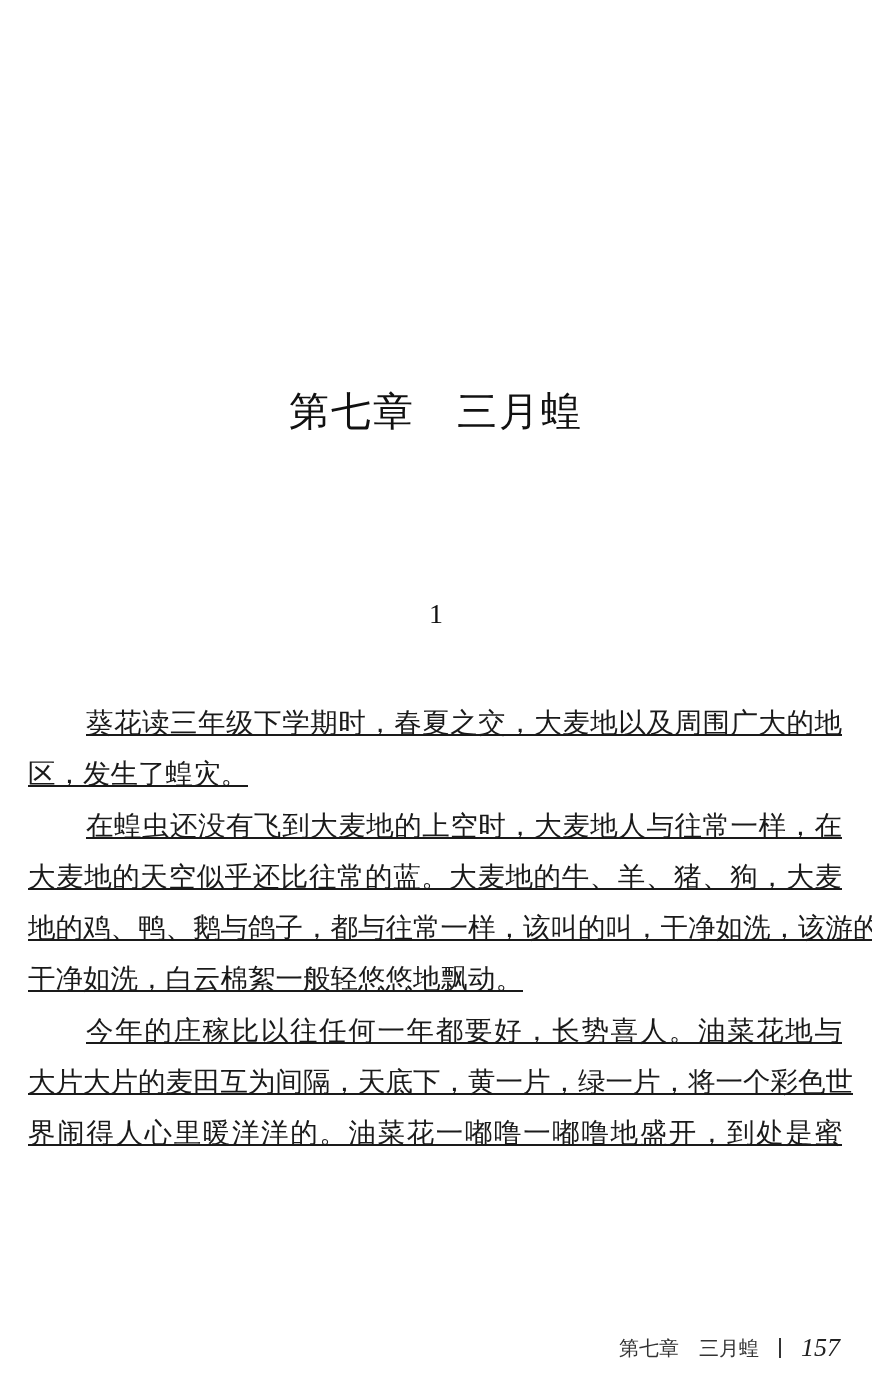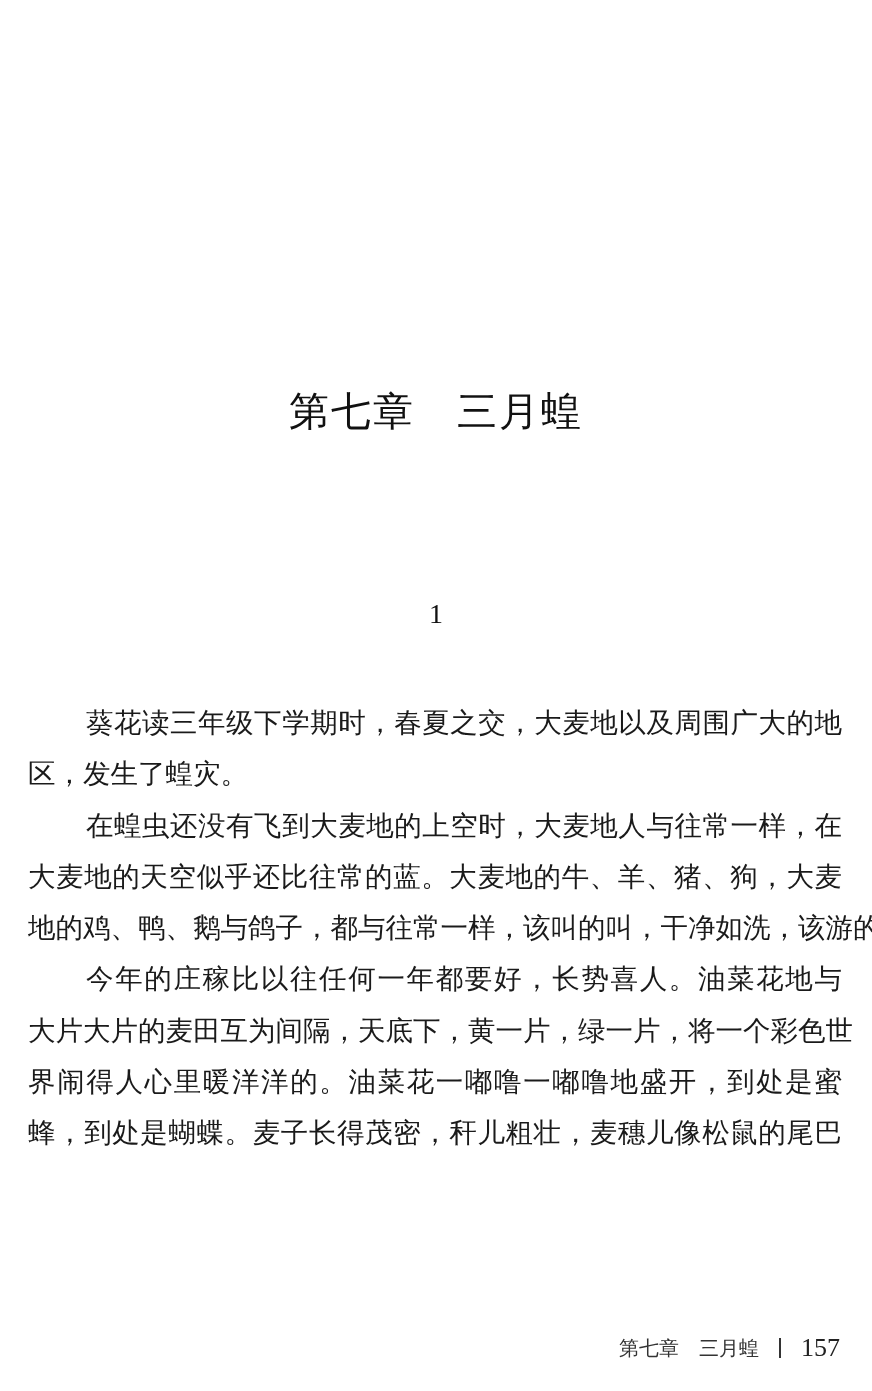--- a/index.html
+++ b/index.html
@@ -22,59 +22,60 @@
     font-size: 28px; color: #111;
   }
   .body-text {
     position: absolute; top: 697px; left: 28px; width: 814px;
   }
   .line {
     height: 51.3px; line-height: 51.3px;
     font-size: 27.5px; white-space: nowrap;
     text-align: justify; text-align-last: justify;
     letter-spacing: 0;
+    text-decoration: underline;
   }
   .line.indent { padding-left: 58px; }
   .line.last { text-align-last: left; }
   .footer {
     position: absolute; top: 1333px; right: 32px;
     display: flex; align-items: center; gap: 14px;
     color: #333;
   }
   .footer-chapter {
     font-family: "DejaVu Sans", "Liberation Sans", sans-serif;
     font-size: 20px; white-space: pre; color: #333;
   }
   .footer-divider {
     width: 2px; height: 20px; background: #333; margin: 0 6px;
   }
   .footer-page {
     font-family: "Liberation Serif", "DejaVu Serif", serif;
-    font-size: 26px; color: #222;
+    font-style: italic; font-size: 26px; color: #222;
   }
 </style>
 </head>
 <body>
 
 <div class="chapter-title">第七章　三月蝗</div>
 
 <div class="section-number">1</div>
 
 <div class="body-text">
 
   <div class="line indent">葵花读三年级下学期时，春夏之交，大麦地以及周围广大的地</div>
   <div class="line last">区，发生了蝗灾。</div>
 
   <div class="line indent">在蝗虫还没有飞到大麦地的上空时，大麦地人与往常一样，在</div>
   <div class="line">大麦地的天空似乎还比往常的蓝。大麦地的牛、羊、猪、狗，大麦</div>
   <div class="line">地的鸡、鸭、鹅与鸽子，都与往常一样，该叫的叫，干净如洗，该游的</div>
+  <div class="line last">干净如洗，白云棉絮一般轻悠悠地飘动。</div>
 
   <div class="line indent">今年的庄稼比以往任何一年都要好，长势喜人。油菜花地与</div>
   <div class="line">大片大片的麦田互为间隔，天底下，黄一片，绿一片，将一个彩色世</div>
   <div class="line">界闹得人心里暖洋洋的。油菜花一嘟噜一嘟噜地盛开，到处是蜜</div>
-  <div class="line">蜂，到处是蝴蝶。麦子长得茂密，秆儿粗壮，麦穗儿像松鼠的尾巴</div>
 </div>
 
 <div class="footer">
   <span class="footer-chapter">第七章　三月蝗</span>
   <span class="footer-divider"></span>
   <span class="footer-page">157</span>
 </div>
 
 </body></html>

